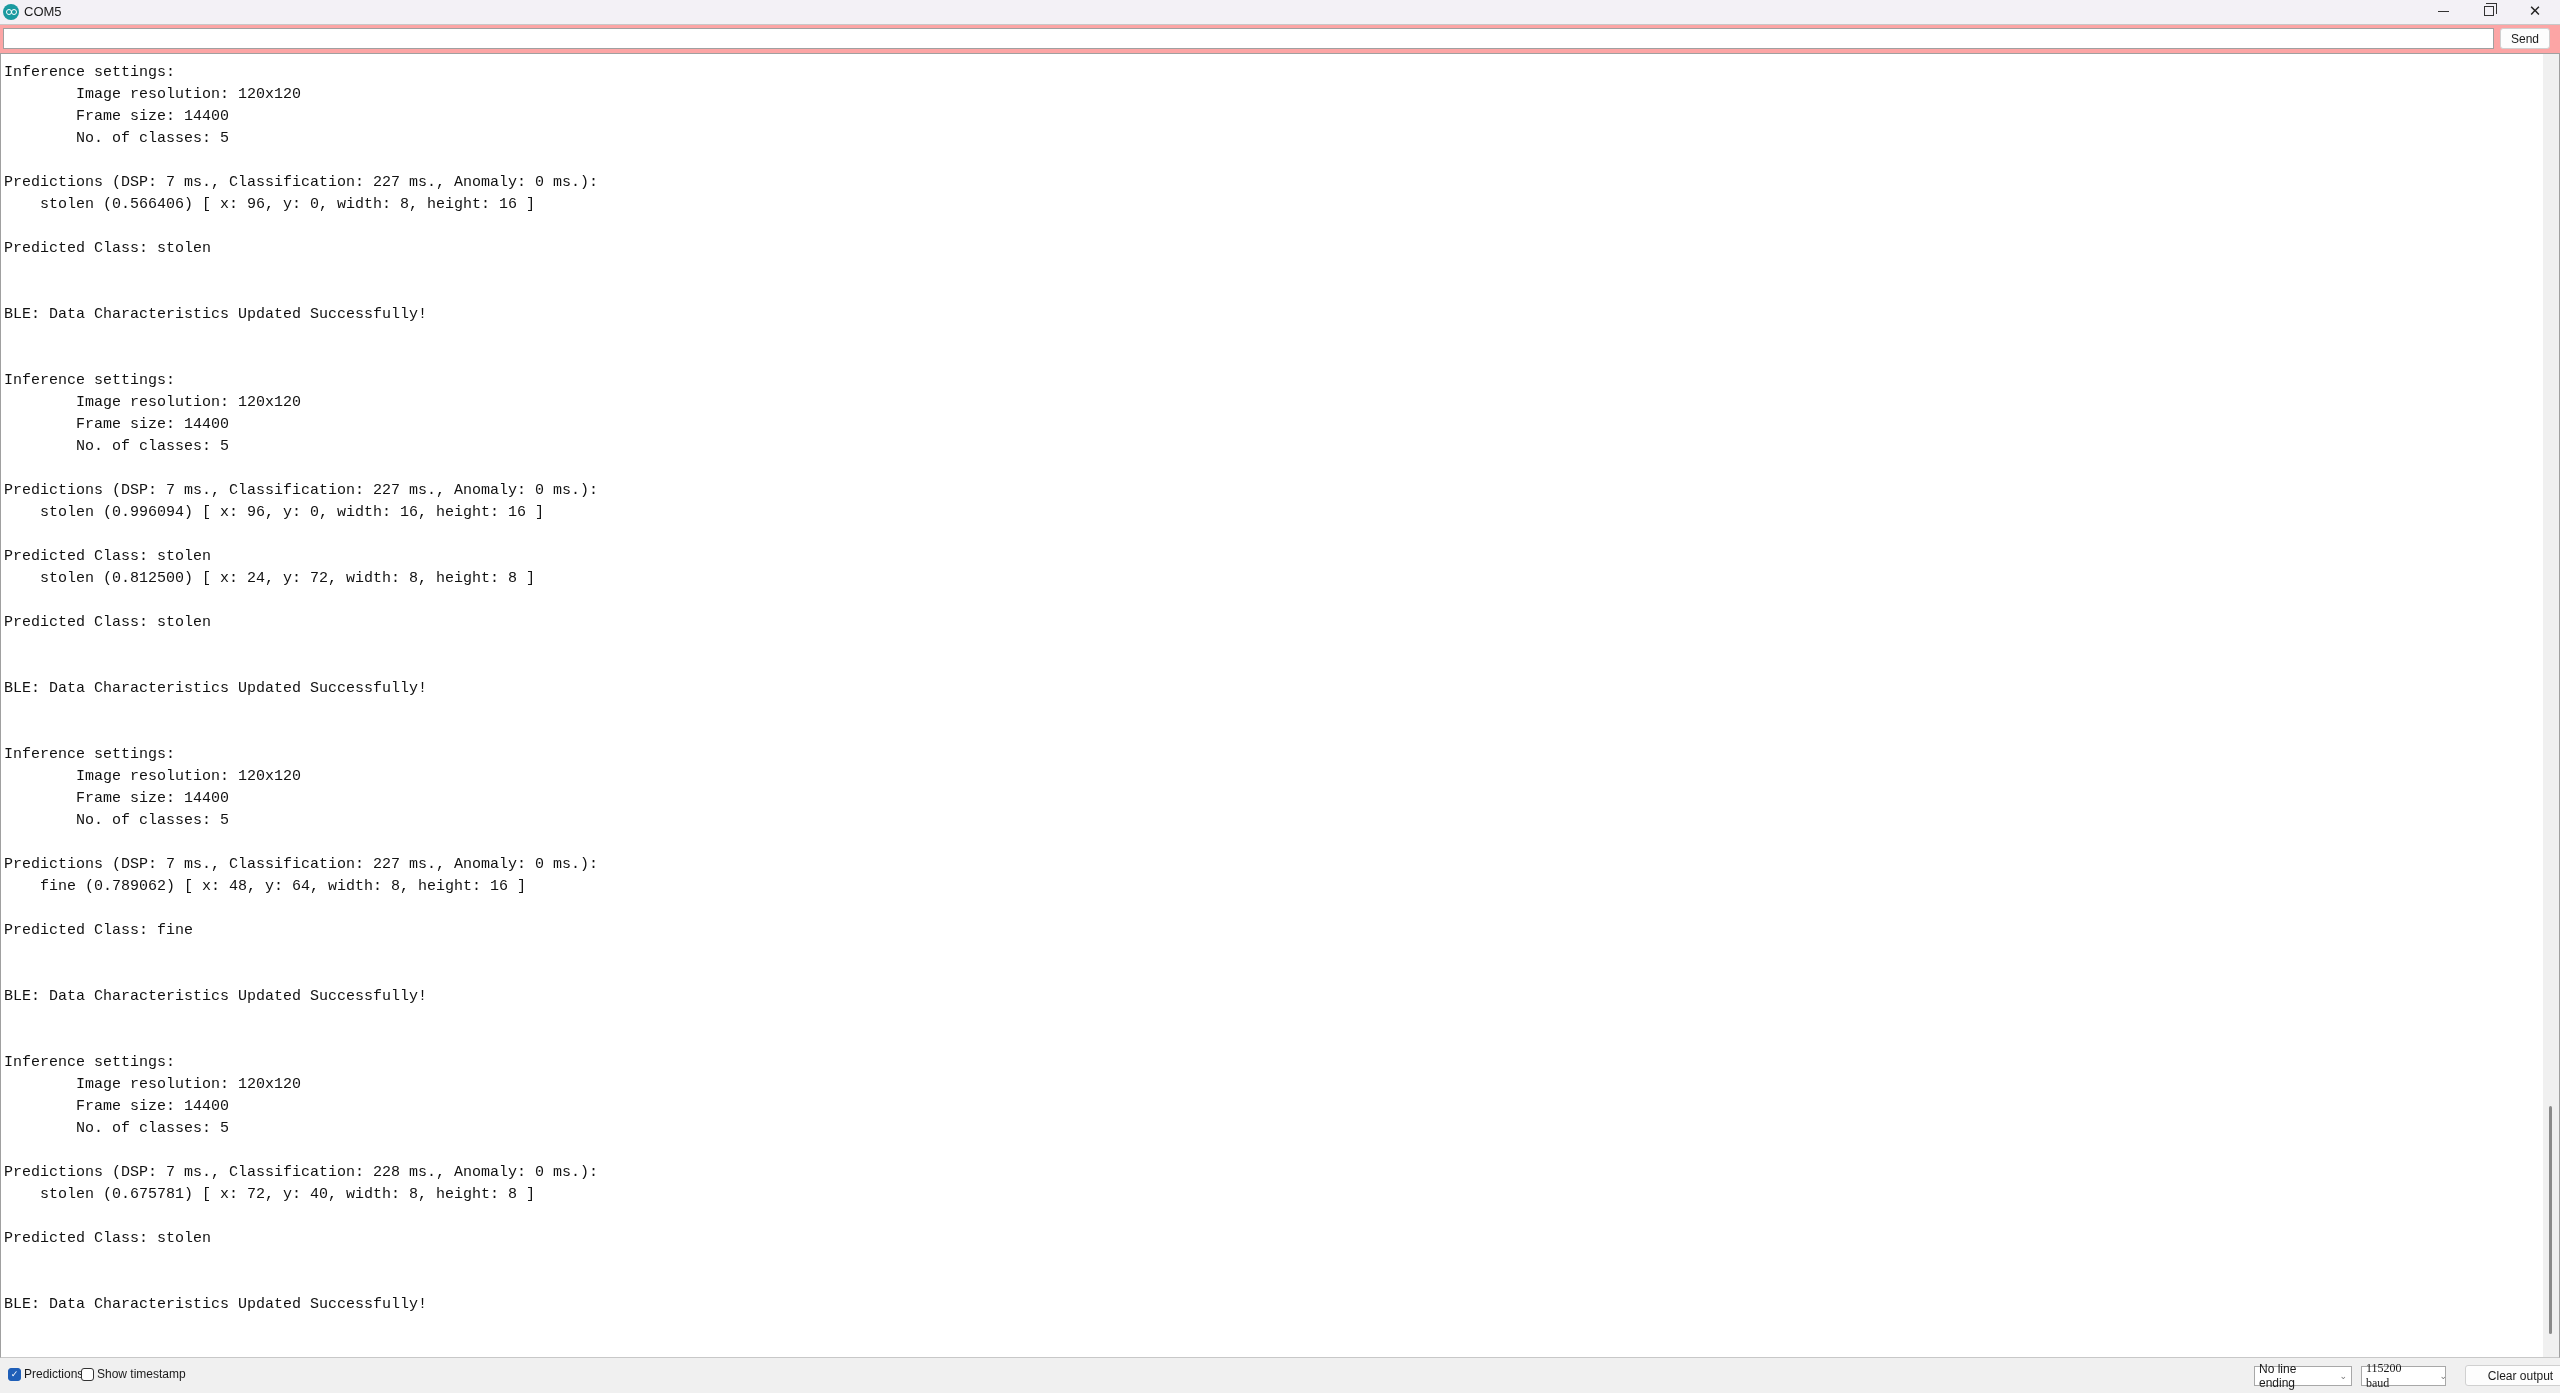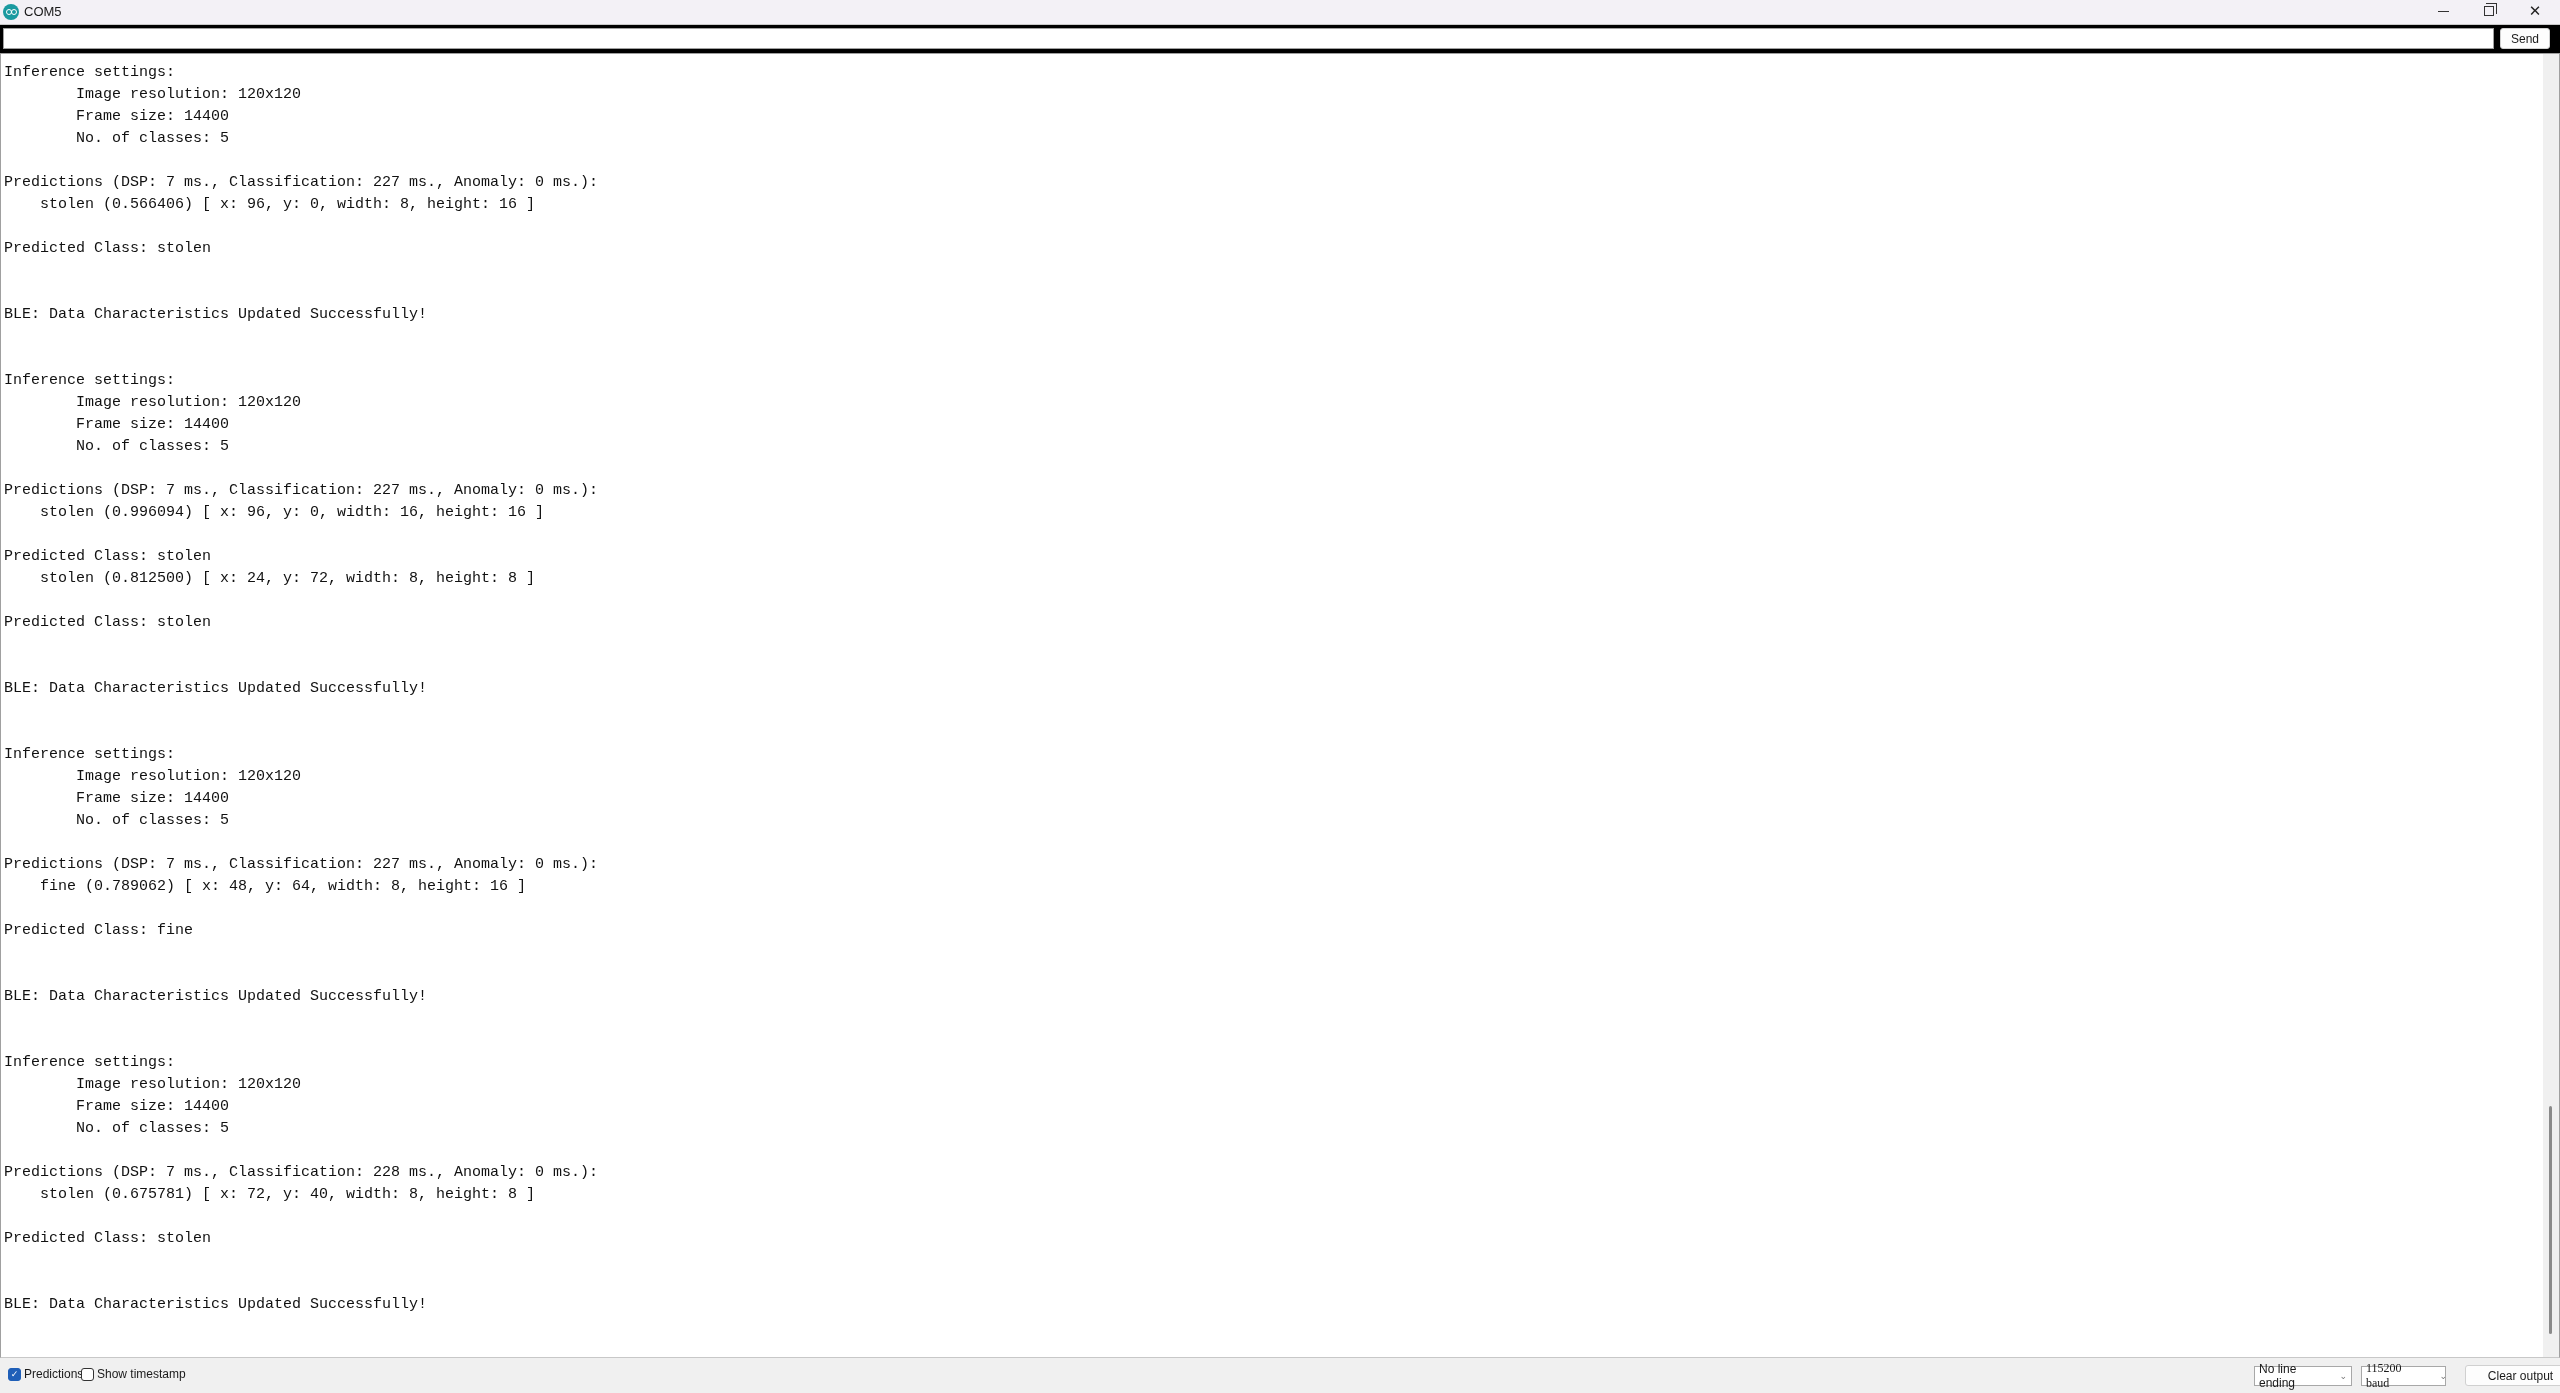--- a/index.html
+++ b/index.html
@@ -9,21 +9,21 @@
   .app-icon::before { content: ""; position: absolute; left: 3px; top: 5px; width: 4px; height: 4px; border: 1.5px solid #fff; border-radius: 50%; }
   .app-icon::after { content: ""; position: absolute; left: 8px; top: 5px; width: 4px; height: 4px; border: 1.5px solid #fff; border-radius: 50%; }
   .title { position: absolute; left: 24px; top: 4px; font-size: 13px; color: #1a1a1a; }
   .win-btn { position: absolute; top: 0; width: 46px; height: 22px; display: flex; align-items: center; justify-content: center; color: #222; font-size: 15px; }
   .btn-min { left: 2420px; }
   .btn-max { left: 2466px; }
   .btn-close { left: 2512px; }
   .min-line { width: 11px; height: 1px; background: #333; }
   .max-box { width: 10px; height: 10px; border: 1px solid #333; position: relative; }
   .max-box::after { content: ""; position: absolute; left: 1px; top: -4px; width: 10px; height: 10px; border-top: 1px solid #333; border-right: 1px solid #333; }
-  .topbar { position: absolute; left: 0; top: 24px; width: 2560px; height: 29px; background: #000000; border-top: 1px solid #c8c8c8; }
+  .topbar { position: absolute; left: 0; top: 24px; width: 2560px; height: 29px; background: #fca5a5; border-top: 1px solid #c8c8c8; }
   .send-input { position: absolute; left: 3px; top: 3px; width: 2491px; height: 21px; background: #fff; border: 1px solid #a0a0a0; font-family: "Liberation Sans", sans-serif; font-size: 13px; padding: 0 4px; outline: none; }
   .send-btn { position: absolute; left: 2500px; top: 3px; width: 50px; height: 21px; background: #fdfdfd; border: 1px solid #d0d0d0; border-radius: 3px; font-size: 12px; color: #1a1a1a; display: flex; align-items: center; justify-content: center; }
   .output { position: absolute; left: 0; top: 53px; width: 2560px; height: 1305px; background: #fff; border-top: 1px solid #a0a0a0; border-left: 1px solid #a0a0a0; border-right: 1px solid #a0a0a0; border-bottom: 1px solid #c8c8c8; overflow: hidden; }
   .output-text { position: absolute; left: 3px; top: 8px; font-family: "Liberation Mono", monospace; font-size: 15px; line-height: 22px; color: #111; white-space: pre; }
   .line { height: 22px; }
   .scroll-track { position: absolute; right: 0; top: 0; width: 16px; height: 100%; background: #f0f0f0; }
   .scroll-thumb { position: absolute; left: 6px; top: 1052px; width: 3px; height: 228px; background: #8a8a8a; border-radius: 2px; }
   .statusbar { position: absolute; left: 0; top: 1358px; width: 2560px; height: 35px; background: #f0f0f0; }
   .chk-wrap { position: absolute; top: 9px; display: flex; align-items: center; font-size: 12px; color: #1a1a1a; }
   .chk { width: 13px; height: 13px; border: 1px solid #333; border-radius: 3px; margin-right: 3px; background: #fff; display: flex; align-items: center; justify-content: center; }

